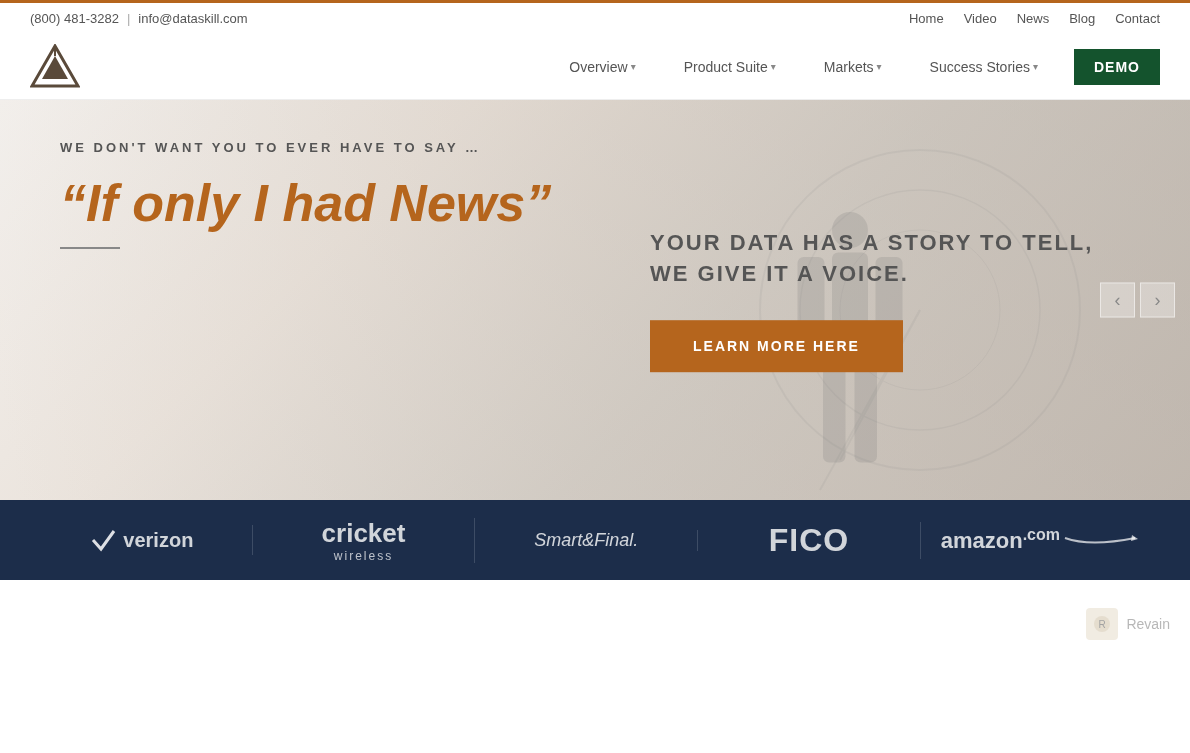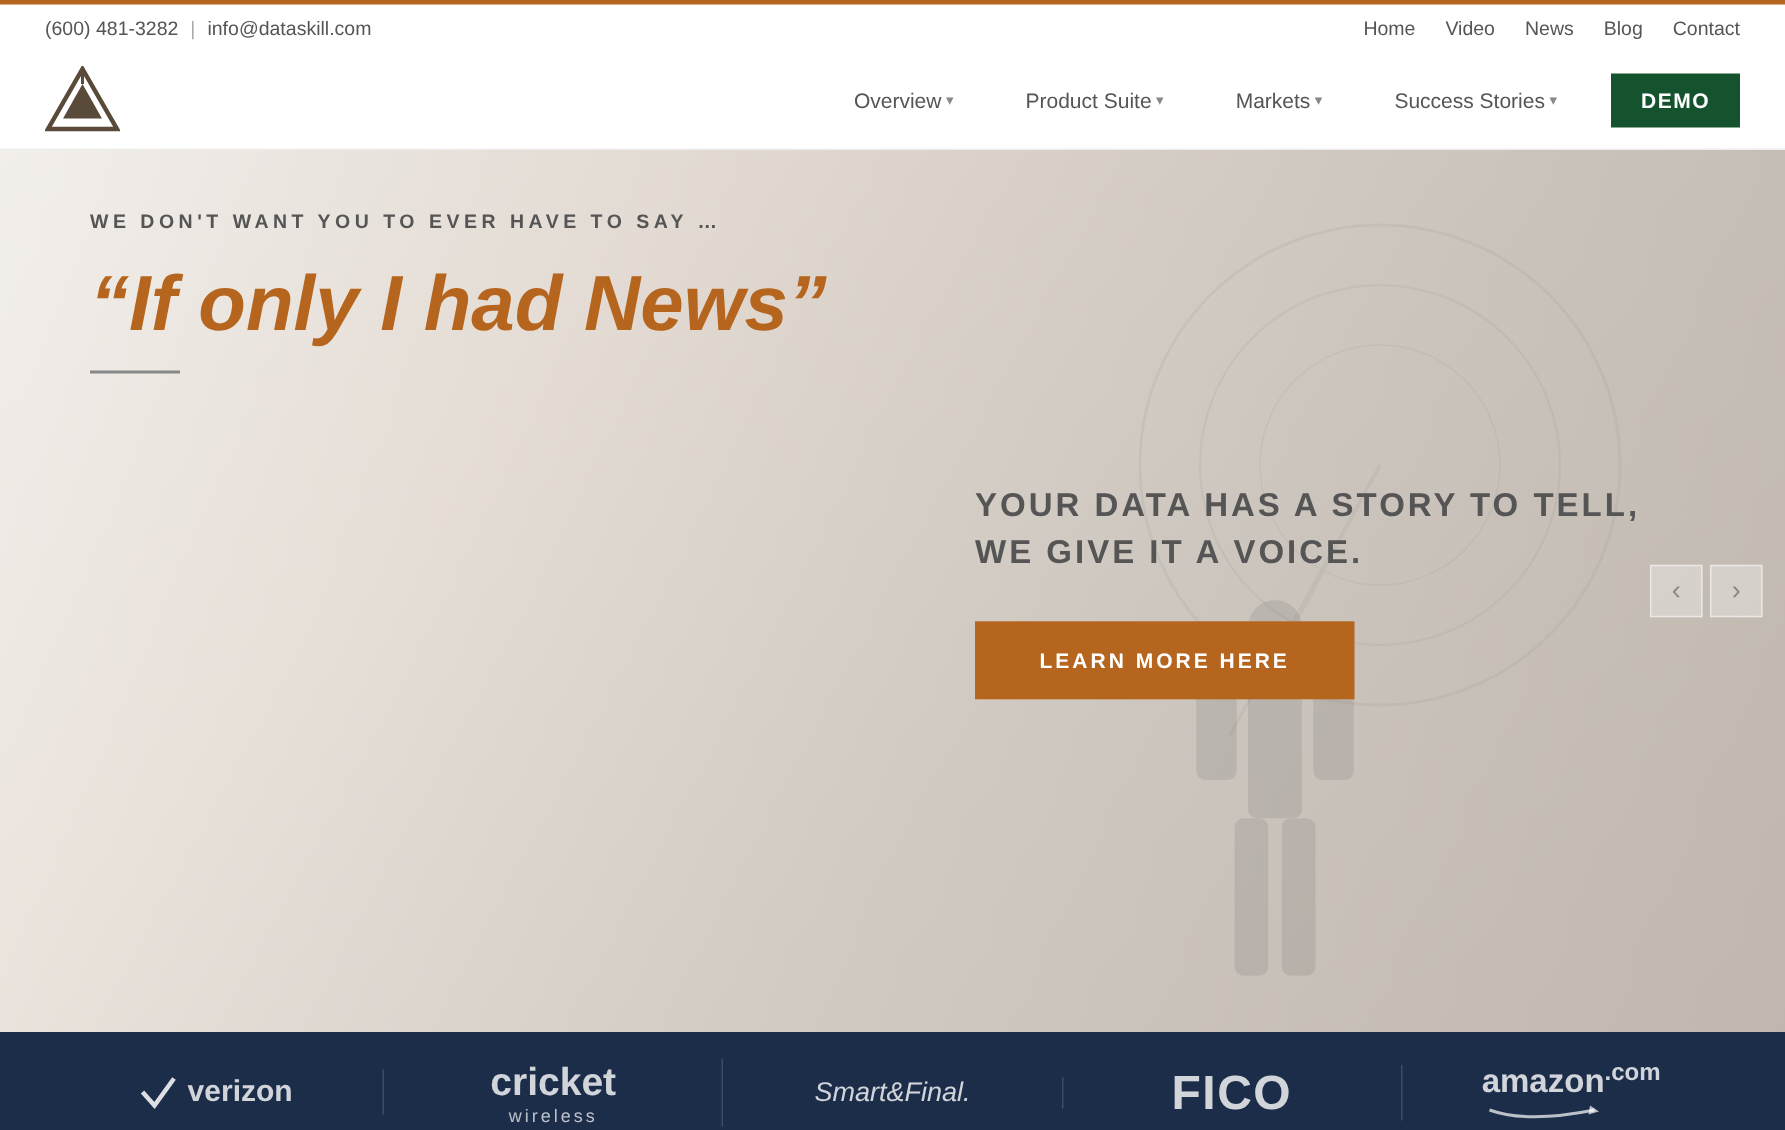--- a/index.html
+++ b/index.html
@@ -68,21 +68,21 @@
       font-size: 14px;
       font-weight: bold;
       cursor: pointer;
       letter-spacing: 1px;
     }
 
     
     .hero {
       position: relative;
       width: 1190px;
-      height: 588px;
+      height: 400px;
       background: linear-gradient(135deg, #f0ece8 0%, #e8e0d8 30%, #d4cfc8 60%, #c8c0b8 100%);
       overflow: hidden;
     }
     .hero-overlay {
       position: absolute;
       top: 0; left: 0; right: 0; bottom: 0;
       background: linear-gradient(to right, rgba(255,255,255,0.15) 0%, rgba(200,190,180,0.3) 50%, rgba(180,170,160,0.4) 100%);
     }
 
     .hero-content {
@@ -226,21 +226,21 @@
       justify-content: center;
       font-size: 16px;
     }
     .revain-text { font-size: 14px; color: #888; }
   </style>
 </head>
 <body>
 
 <div class="top-bar">
   <div class="top-bar-left">
-    <span>(600) 481-3282</span>
+    <span>(800) 481-3282</span>
     <span class="top-bar-divider">|</span>
     <span>info@dataskill.com</span>
   </div>
   <div class="top-bar-right">
     <a>Home</a>
     <a>Video</a>
     <a>News</a>
     <a>Blog</a>
     <a>Contact</a>
   </div>
@@ -330,21 +330,21 @@
 
   <div class="client-logo">
     <span class="smart-final-text">Smart&amp;Final.</span>
   </div>
 
   <div class="client-logo">
     <span class="fico-text">FICO</span>
   </div>
 
   <div class="client-logo">
-    <div style="display:flex;flex-direction:column;align-items:flex-start;">
+    <div style="display:flex;flex-direction:row;align-items:center;">
       <span class="amazon-text">amazon<span style="font-size:16px;vertical-align:super;">.com</span></span>
       <svg width="80" height="14" viewBox="0 0 80 14">
         <path d="M5 5 Q30 14 75 5" fill="none" stroke="white" stroke-width="2" opacity="0.7"></path>
         <polygon points="72,2 78,6 71,8" fill="white" opacity="0.7"></polygon>
       </svg>
     </div>
   </div>
 </div>
 
 <div class="bottom-area">

